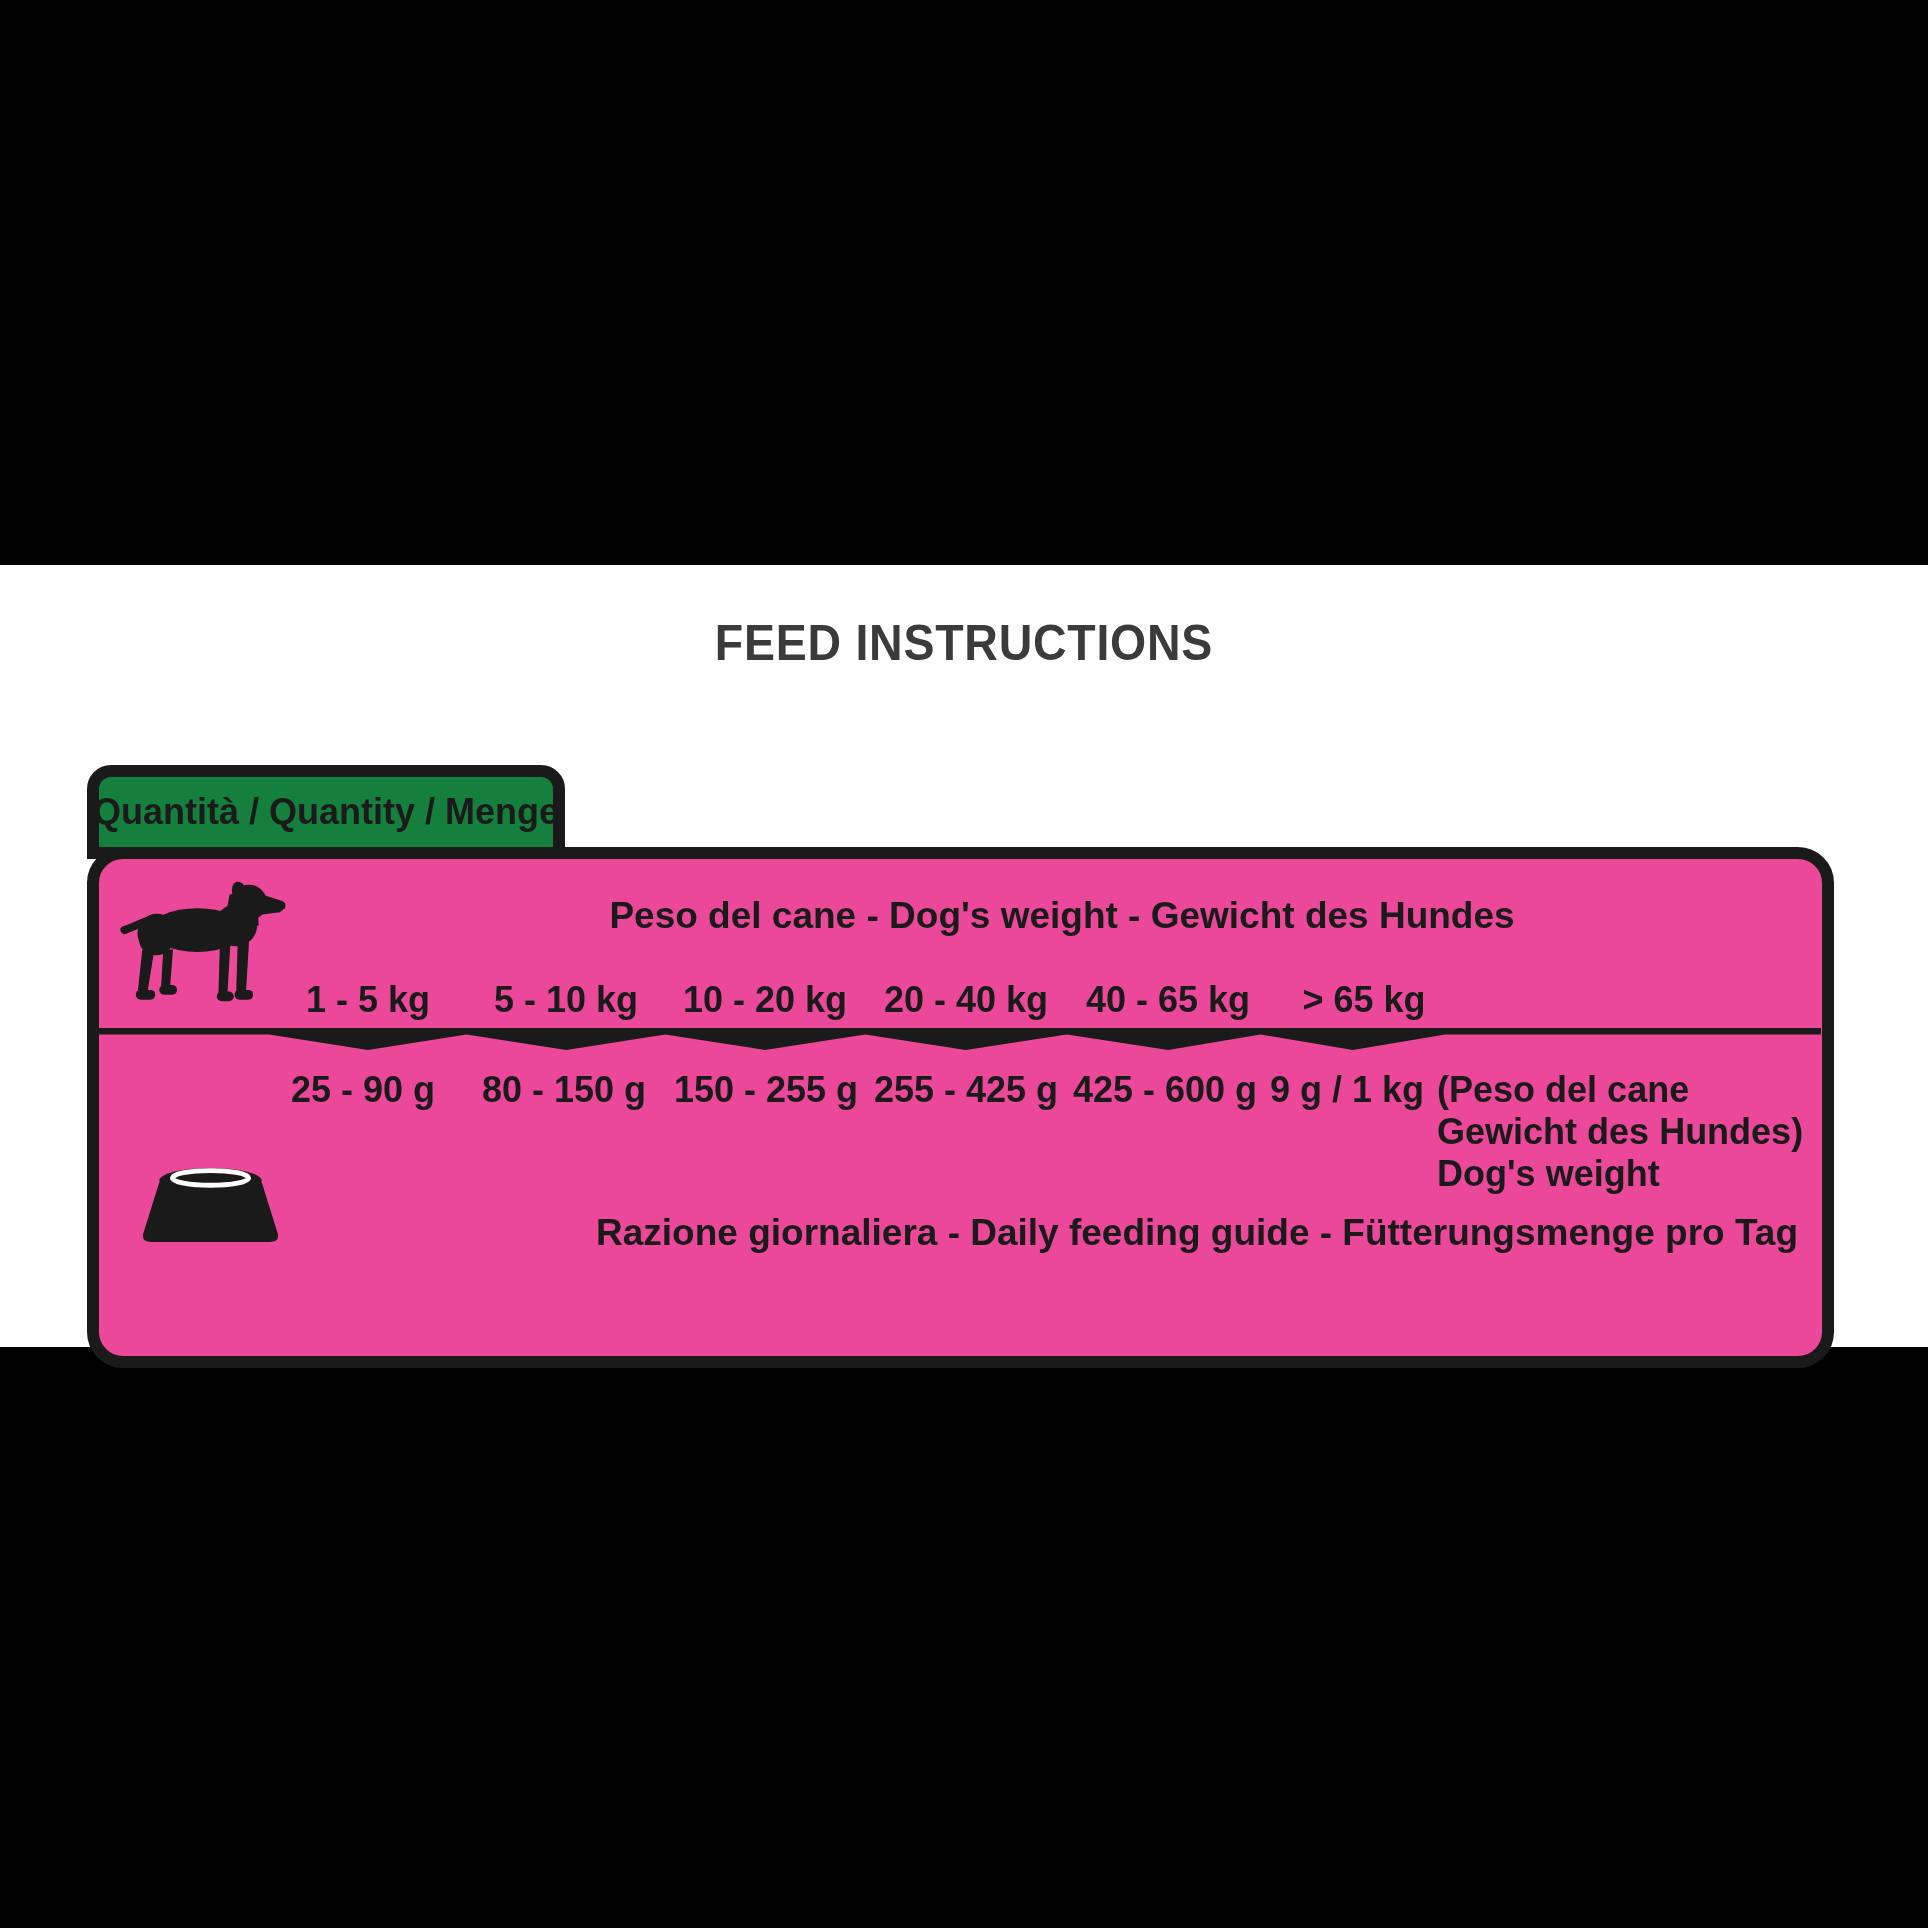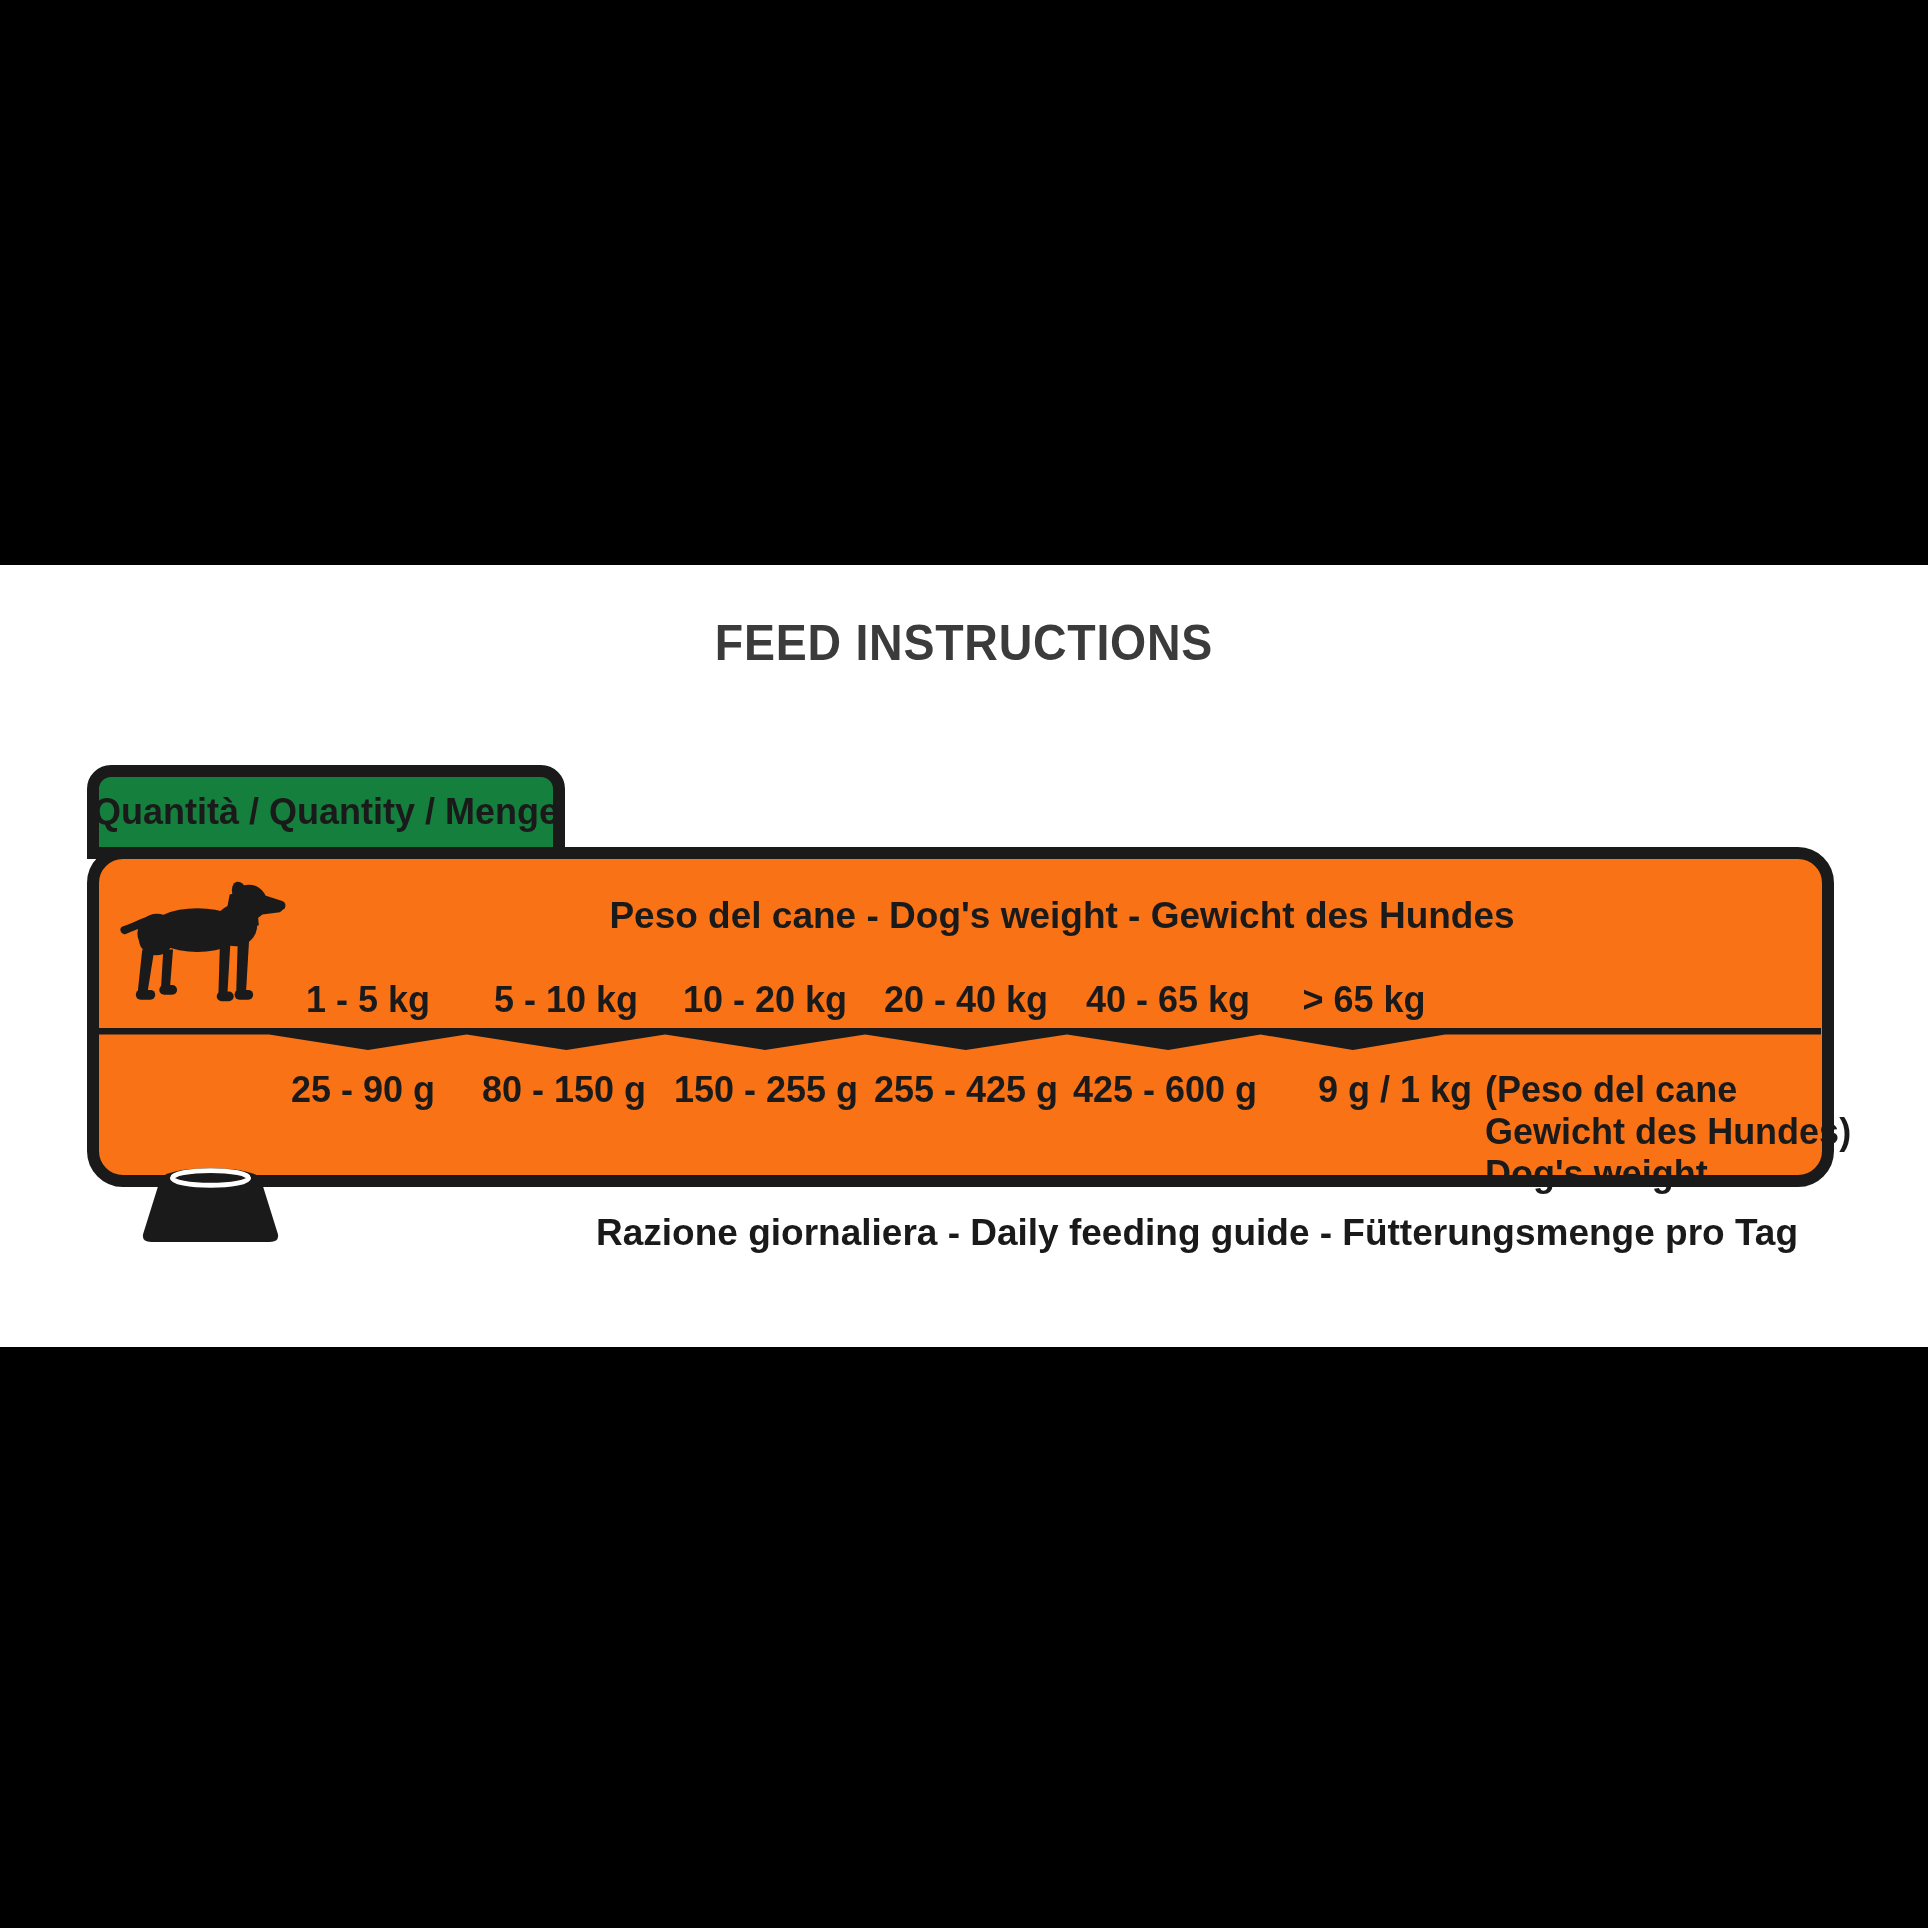--- a/index.html
+++ b/index.html
@@ -10,33 +10,33 @@
   .bar.bottom{top:1347px;height:581px;}
   .title-wrap{position:absolute;top:614px;left:0;width:1928px;text-align:center;}
   .title{display:inline-block;font-size:50px;font-weight:700;color:#3b3b3b;
          letter-spacing:0.8px;transform:scaleX(0.93);transform-origin:center;}
   
   .tab{position:absolute;left:87px;top:765px;width:478px;height:94px;background:#15803d;
        border:12px solid #1a1a1a;border-radius:24px 24px 0 0;box-sizing:border-box;z-index:3;
        display:flex;align-items:center;justify-content:center;}
   .tab-label{font-size:36px;font-weight:700;white-space:nowrap;}
   
-  .box{position:absolute;left:87px;top:847px;width:1747px;height:340px;background:#f97316;
+  .box{position:absolute;left:87px;top:847px;width:1747px;height:521px;background:#ec4899;
        border:12px solid #1a1a1a;border-radius:36px;box-sizing:border-box;z-index:2;}
   .box .inner{position:absolute;left:0;top:0;right:0;bottom:0;}
   .dog{position:absolute;left:19.4px;top:19.4px;width:174px;height:130px;}
   .weight-header{position:absolute;left:211px;right:8px;top:36px;text-align:center;
                  font-size:37px;font-weight:700;white-space:nowrap;}
   .wcell{position:absolute;top:120px;transform:translateX(-50%);font-size:36px;font-weight:700;white-space:nowrap;}
   .divider{position:absolute;left:0;top:169px;width:1722px;height:26px;display:block;}
   .acell{position:absolute;top:210px;transform:translateX(-50%);font-size:36px;font-weight:700;white-space:nowrap;}
   .right-group{position:absolute;left:1171px;top:210px;display:flex;align-items:flex-start;gap:13px;
                font-size:36px;font-weight:700;white-space:nowrap;}
   .note-lines span{display:block;line-height:42px;}
-  .right-group .amount6{line-height:42px;margin-left:48px;}
+  .right-group .amount6{line-height:42px;}
   .bowl{position:absolute;left:36px;top:305px;width:151px;height:83px;}
   .daily-caption{position:absolute;left:198px;right:24px;top:353px;text-align:right;
                  font-size:37px;font-weight:700;white-space:nowrap;}
 </style>
 </head>
 <body>
 
 <div class="page">
 
   <div class="bar top"></div>

